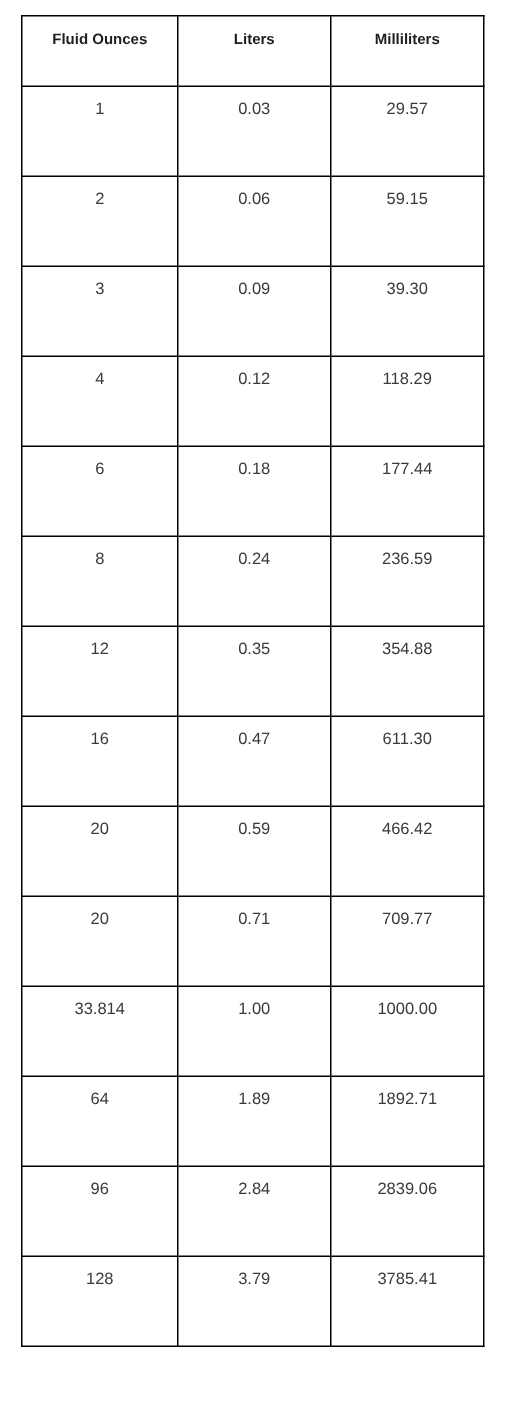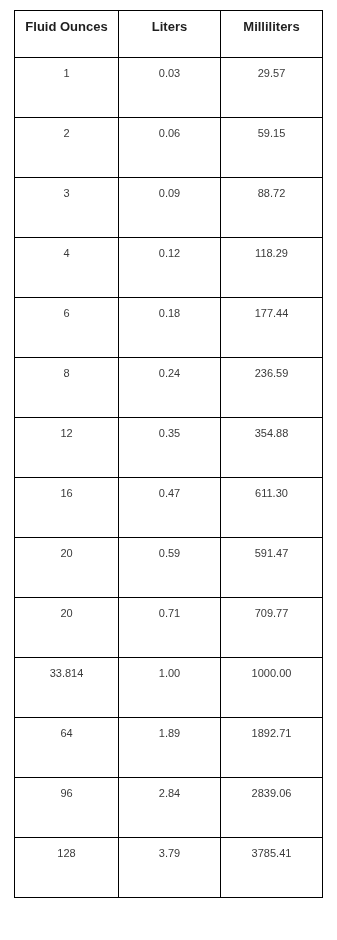--- a/index.html
+++ b/index.html
@@ -41,21 +41,21 @@
     line-height: 13px;
     color: #3a3a3a;
     font-weight: normal;
     overflow: hidden;
   }
   table.conversion-table thead th {
     font-weight: bold;
     color: #1f1f1f;
     height: 47px;
     padding-top: 9px;
-    font-size: 13px;
+    font-size: 10px;
   }
 </style>
 </head>
 <body>
 
 <div id="conversion-table-wrap">
   <table class="conversion-table">
     <colgroup>
       <col class="c0">
       <col class="c1">
@@ -75,21 +75,21 @@
           <td>29.57</td>
         </tr>
         <tr>
           <td>2</td>
           <td>0.06</td>
           <td>59.15</td>
         </tr>
         <tr>
           <td>3</td>
           <td>0.09</td>
-          <td>88.72</td>
+          <td>39.30</td>
         </tr>
         <tr>
           <td>4</td>
           <td>0.12</td>
           <td>118.29</td>
         </tr>
         <tr>
           <td>6</td>
           <td>0.18</td>
           <td>177.44</td>
@@ -105,21 +105,21 @@
           <td>354.88</td>
         </tr>
         <tr>
           <td>16</td>
           <td>0.47</td>
           <td>611.30</td>
         </tr>
         <tr>
           <td>20</td>
           <td>0.59</td>
-          <td>591.47</td>
+          <td>466.42</td>
         </tr>
         <tr>
           <td>20</td>
           <td>0.71</td>
           <td>709.77</td>
         </tr>
         <tr>
           <td>33.814</td>
           <td>1.00</td>
           <td>1000.00</td>

